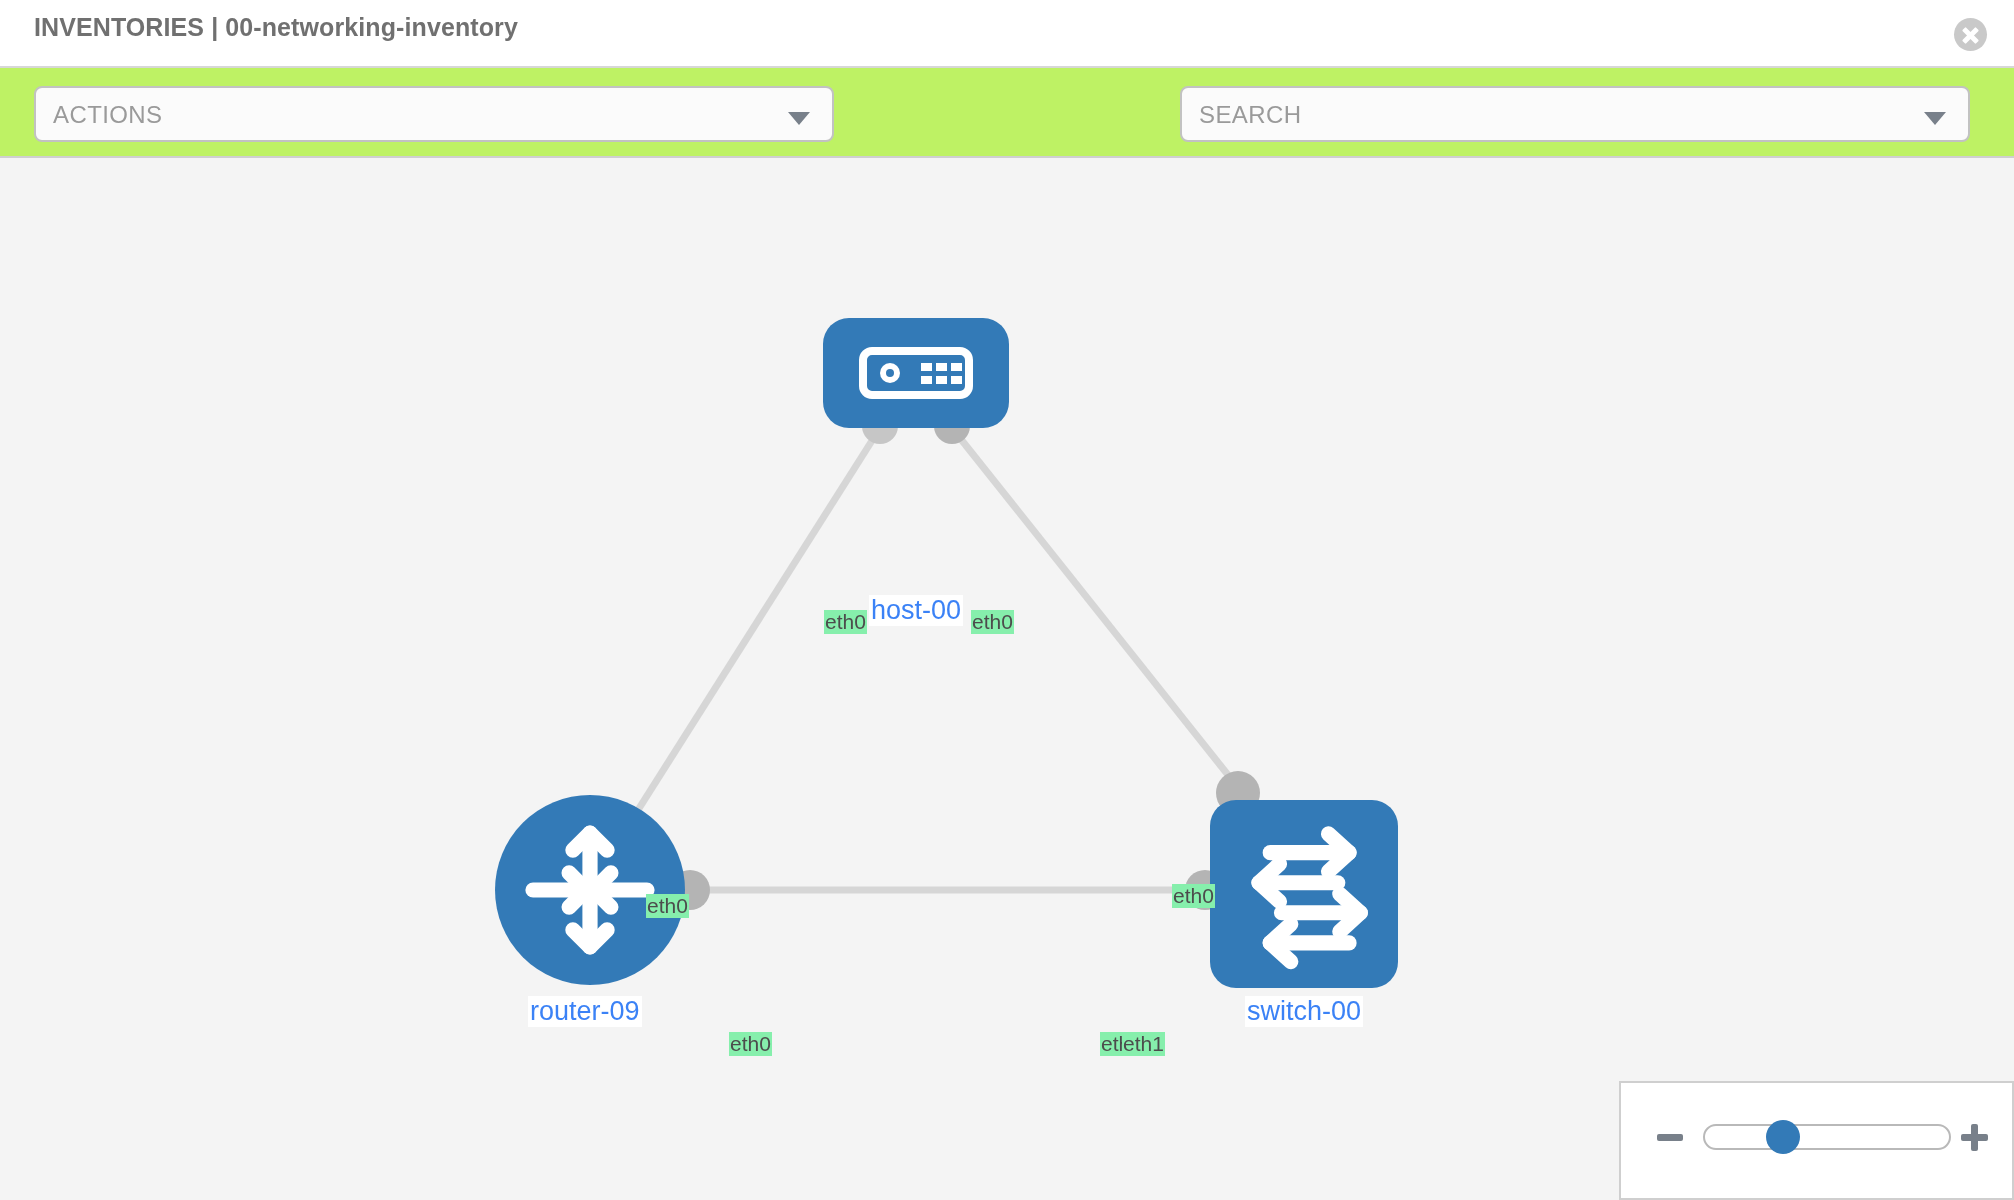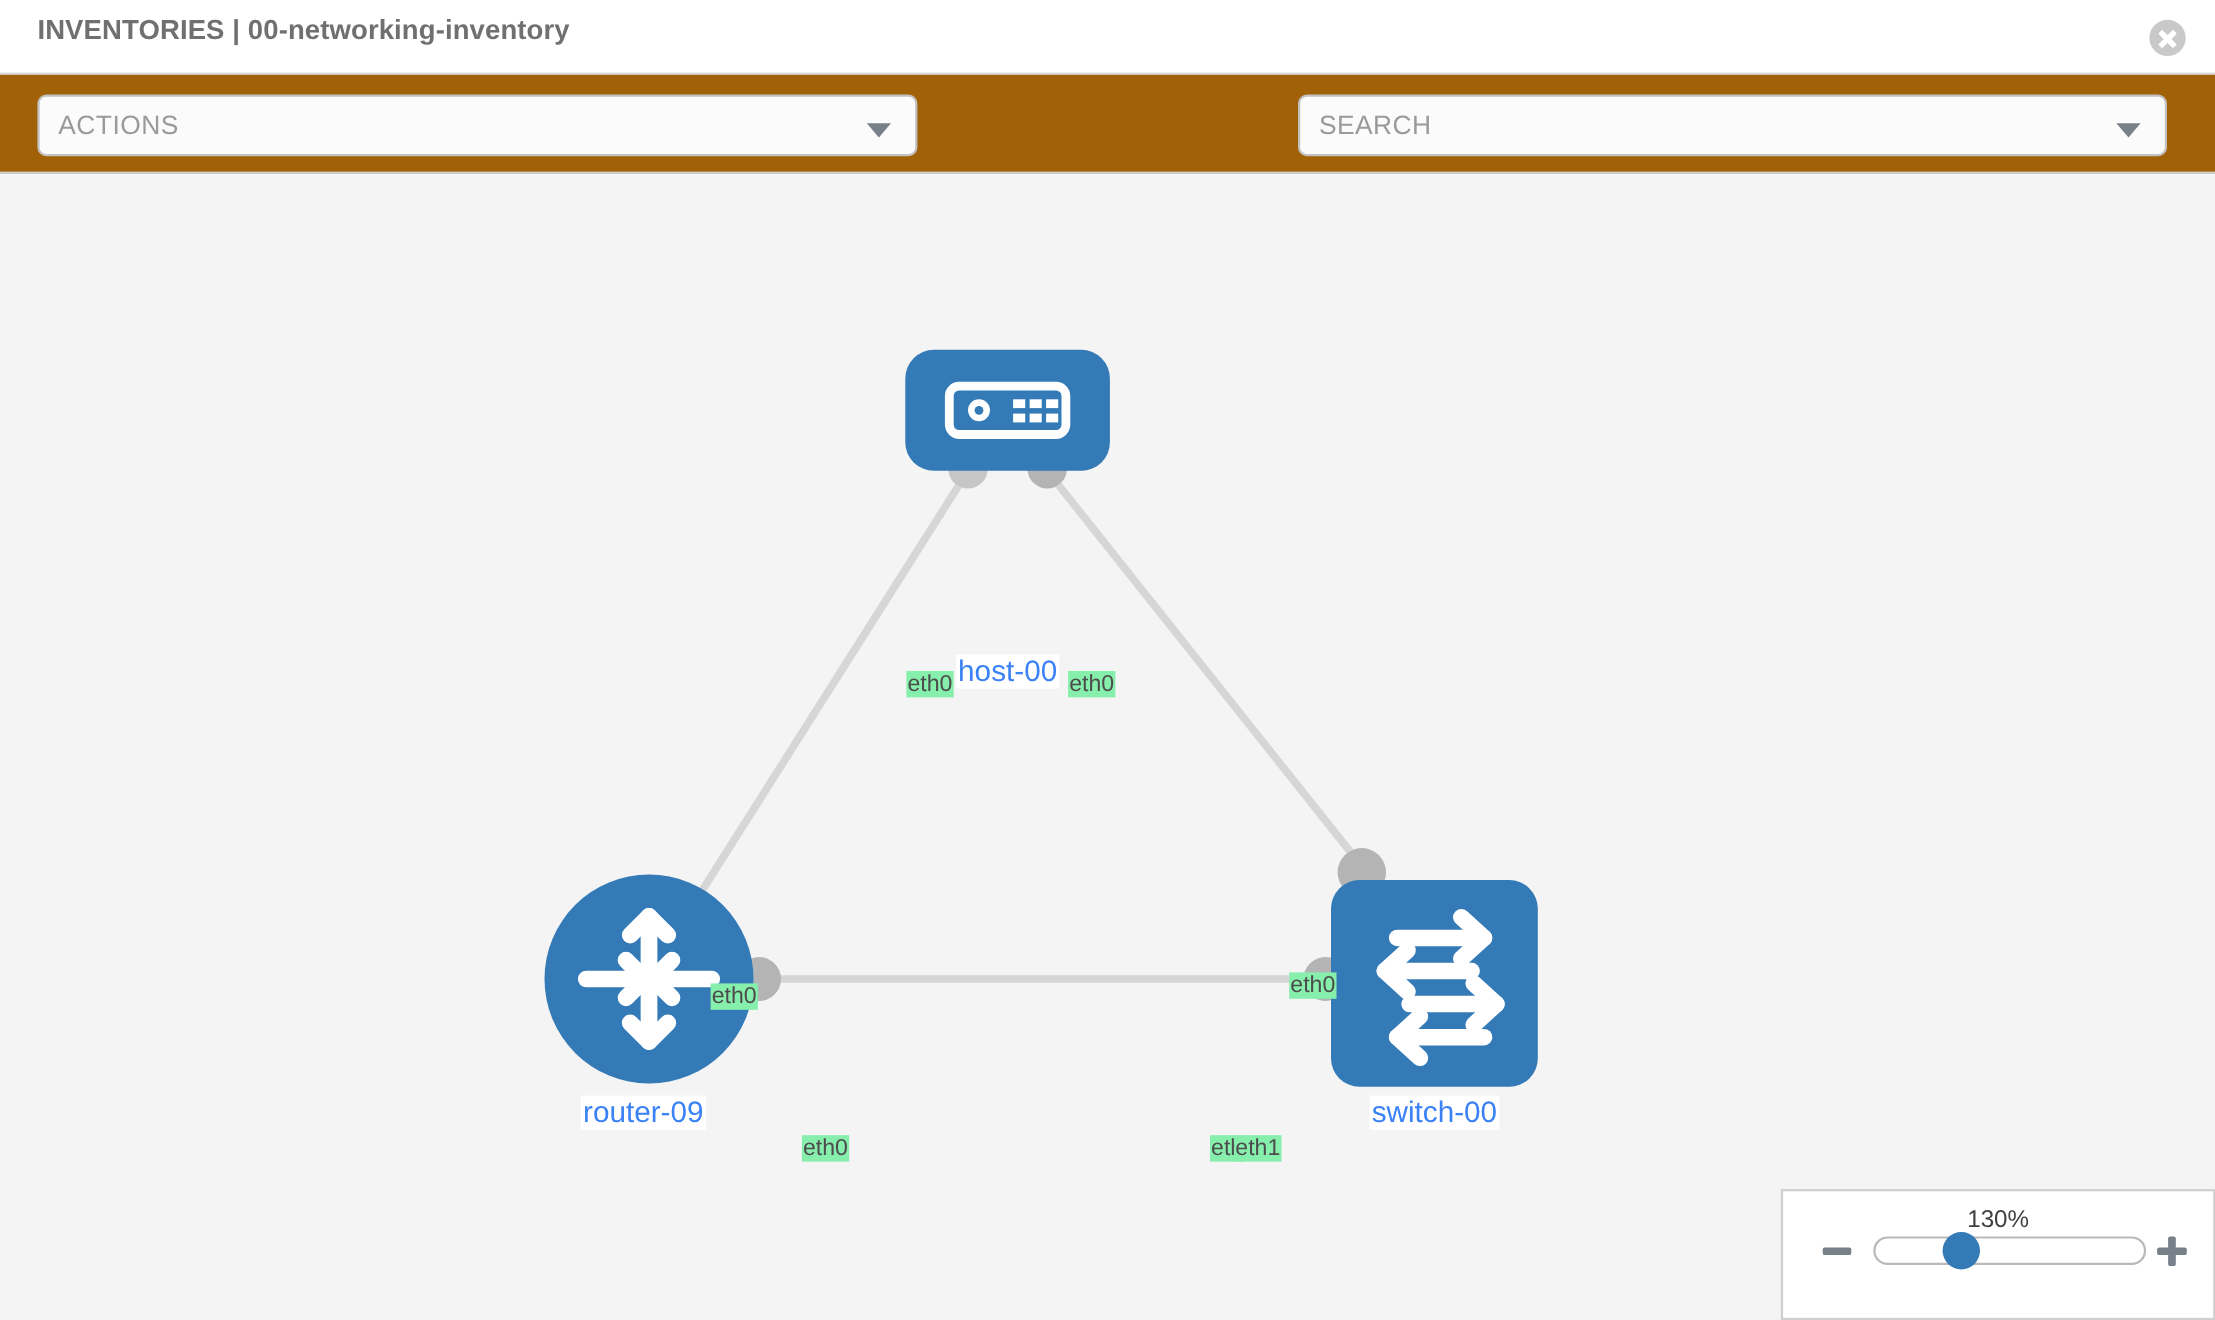--- a/index.html
+++ b/index.html
@@ -62,21 +62,21 @@
   }
   .close-btn .x1 { transform: rotate(45deg); }
   .close-btn .x2 { transform: rotate(-45deg); }
 
   
   .toolbar {
     position: absolute;
     left: 0; top: 68px;
     width: 2014px;
     height: 90px;
-    background: #a16207;
+    background: #bef264;
     border-bottom: 2px solid #cfcfcf;
     box-sizing: border-box;
   }
 
   .actions-select {
     position: absolute;
     left: 34px;
     top: 18px;
     width: 800px;
     height: 56px;
@@ -384,21 +384,20 @@
     <div class="edge-label el-host-left">eth0</div>
     <div class="edge-label el-host-right">eth0</div>
     <div class="edge-label el-router-up">eth0</div>
     <div class="edge-label el-switch-up">eth0</div>
     <div class="edge-label el-router-right">eth0</div>
     <div class="edge-label el-switch-left-a">eth</div>
     <div class="edge-label el-switch-left-b">eth1</div>
   </div>
 
   <div class="zoom-panel">
-    <div class="zoom-level">130%</div>
     <div class="zoom-minus"></div>
     <div class="zoom-track"></div>
     <div class="zoom-thumb"></div>
     <div class="zoom-plus">
       <i class="h"></i>
       <i class="v"></i>
     </div>
   </div>
 
 </div>

